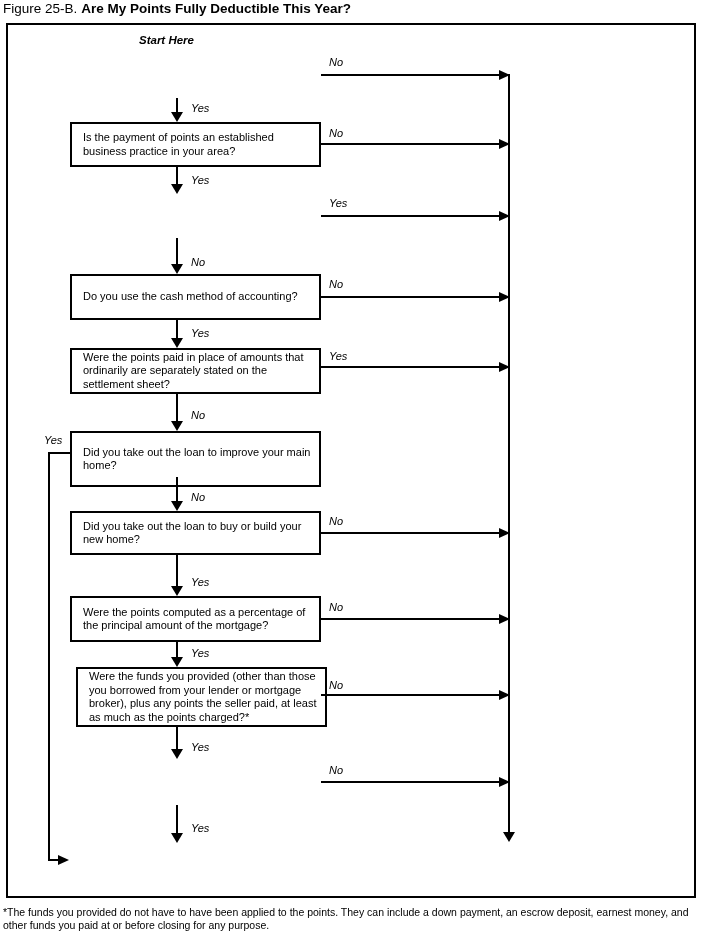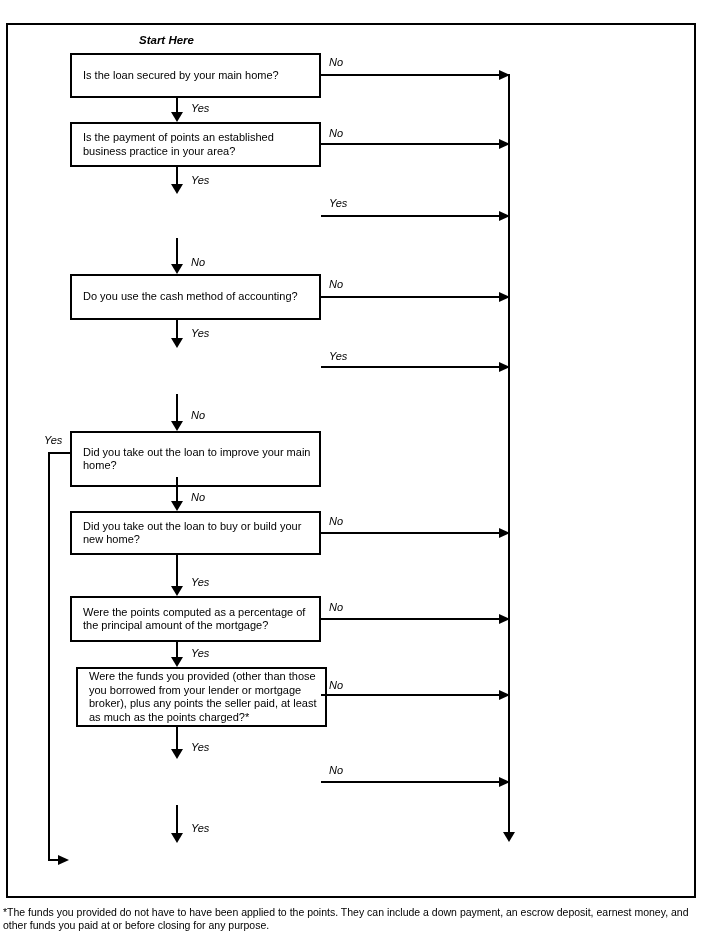--- a/index.html
+++ b/index.html
@@ -71,28 +71,31 @@
     font-size: 10.5px;
     line-height: 12.5px;
   }
   .it { font-style: italic; }
 </style>
 </head>
 <body>
 
 <div id="page">
 
+  <div id="chart-title">
+    <span class="fig">Figure 25-B.</span><span class="ttl">Are My Points Fully Deductible This Year?</span>
+  </div>
 
   <div id="frame"></div>
 
   <div class="start">Start Here</div>
 
-  <div class="box" style="left:70px; top:53px;  width:251px; height:45px;">Is the loan secured by your main home?</div>
   <div class="box" style="left:70px; top:122px; width:251px; height:45px;">Is the payment of points an established business practice in your area?</div>
   <div class="box" style="left:70px; top:274px; width:251px; height:46px;">Do you use the cash method of accounting?</div>
+  <div class="box" style="left:70px; top:348px; width:251px; height:46px;">Were the points paid in place of amounts that ordinarily are separately stated on the settlement sheet?</div>
   <div class="box" style="left:70px; top:431px; width:251px; height:56px;">Did you take out the loan to improve your main home?</div>
   <div class="box" style="left:70px; top:511px; width:251px; height:44px;">Did you take out the loan to buy or build your new home?</div>
   <div class="box" style="left:70px; top:596px; width:251px; height:46px;">Were the points computed as a percentage of the principal amount of the mortgage?</div>
   <div class="box" style="left:70px; top:667px; width:251px; height:60px;margin-left:6px;">Were the funds you provided (other than those you borrowed from your lender or mortgage broker), plus any points the seller paid, at least as much as the points charged?*</div>
 
 
   <div class="vline" style="left:176px; top:98px;  width:2px; height:14px;"></div>
   <div class="arr-down" style="left:171px; top:112px;"></div>
   <div class="vline" style="left:176px; top:167px; width:2px; height:17px;"></div>
   <div class="arr-down" style="left:171px; top:184px;"></div>

